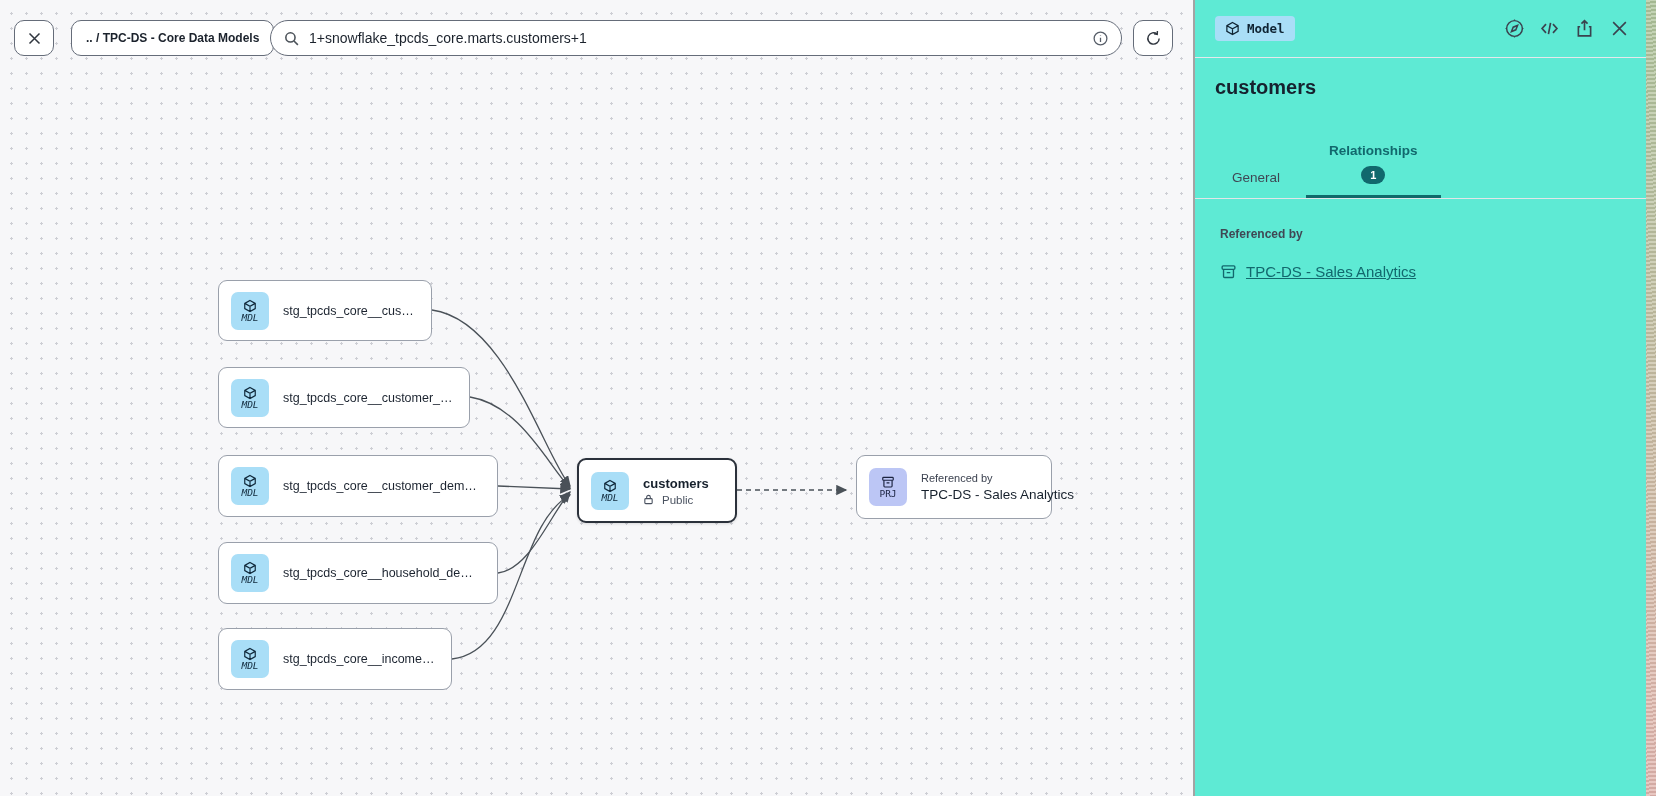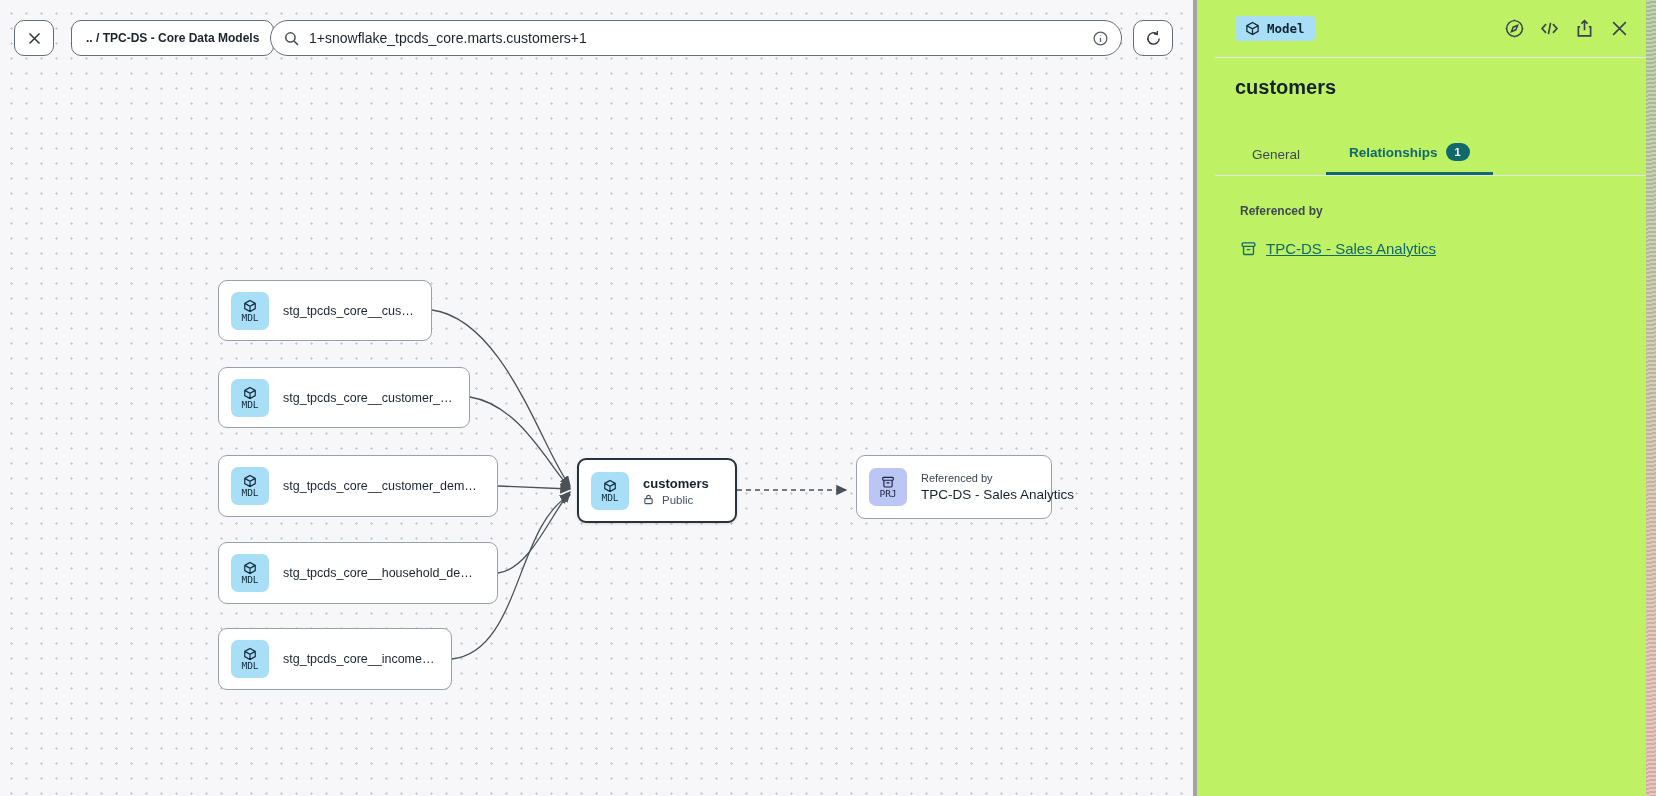--- a/index.html
+++ b/index.html
@@ -27,47 +27,47 @@
   .tb-refresh { left:1133px; width:40px; }
   .icon { display:inline-flex; align-items:center; justify-content:center; }
 
   
   .node { position:absolute; background:#fff; border:1px solid #9aa0ab; border-radius:9px;
     display:flex; align-items:center; gap:14px; padding:0 14px 0 12px; cursor:pointer; }
   .node.selected { border:2px solid #2b313b; box-shadow:0 1px 3px rgba(0,0,0,.12); }
   .nbadge { width:38px; height:38px; border-radius:7px; flex:none;
     display:flex; flex-direction:column; align-items:center; justify-content:center;
     color:#10293b; }
-  .nbadge.mdl { background:#a9def7; }
+  .nbadge.mdl { background:#a9def7;font-style:italic; }
   .nbadge.prj { background:#bcc6f5; color:#1b2340; }
   .nbadge .tag { font-family:"DejaVu Sans Mono",monospace; font-size:9.5px; line-height:10px; }
   .nlabel { font-size:12.5px; color:#1c2430; white-space:nowrap; overflow:hidden;
     text-overflow:ellipsis; }
   .ncol { display:flex; flex-direction:column; gap:3px; min-width:0; }
   .ntitle { font-size:13px; font-weight:700; color:#16202c; white-space:nowrap; }
   .nsub { font-size:11.5px; color:#4a5260; display:flex; align-items:center; gap:8px; }
   .kicker { font-size:11px; color:#3c4250; }
 
   
   .panel { position:absolute; left:1193px; top:0; width:453px; height:796px;
-    background:#bef264; border-left:4px solid #a3a3a3;padding-left:18px; }
+    background:#5eead4; border-left:2px solid #a3a3a3; }
   .panel-head { height:58px; border-bottom:1px solid #e6e8eb; display:flex;
     align-items:center; justify-content:space-between; padding:0 16px 0 20px; }
   .type-badge { display:inline-flex; align-items:center; gap:7px; background:#a9def7;
     border-radius:4px; padding:5px 10px; font-family:"DejaVu Sans Mono",monospace;
     font-size:12.5px; font-weight:600; color:#0f2433; }
   .head-icons { display:flex; align-items:center; gap:13px; color:#3a424e; }
   .head-icons .icon { width:22px; height:22px; cursor:pointer; }
   .panel-title { font-size:20px; font-weight:700; color:#16212e; margin:18px 20px 0; }
   .panel-sub { font-size:12px; color:#38404c; margin:9px 20px 0; }
   .tabs { display:flex; align-items:flex-end; gap:24px; padding:34px 0 0 35px;
     border-bottom:1px solid #e3e5e8; }
   .tab { font-size:13.5px; color:#3f4754; padding:10px 2px 13px; cursor:pointer; }
   .tab.active { color:#12686d; font-weight:700; padding:10px 23px 11px;
-    border-bottom:3px solid #0f6b6b; display:flex; align-items:center; gap:8px; }
+    border-bottom:3px solid #0f6b6b; display:flex; align-items:center; gap:8px;flex-direction:column; }
   .count-pill { background:#11686d; color:#fff; font-size:11px; font-weight:700;
     border-radius:9px; min-width:24px; height:18px; display:inline-flex;
     align-items:center; justify-content:center; padding:0 7px; }
   .section-label { font-size:12px; font-weight:700; color:#404854; margin:28px 0 0 25px; }
   .ref-link-row { display:flex; align-items:center; gap:9px; margin:22px 0 0 25px;
     color:#12686d; }
   .ref-link { font-size:15px; color:#12686d; text-decoration:underline; cursor:pointer; }
 
   
   .edge-strip { position:absolute; right:0; top:0; width:10px; height:796px;

